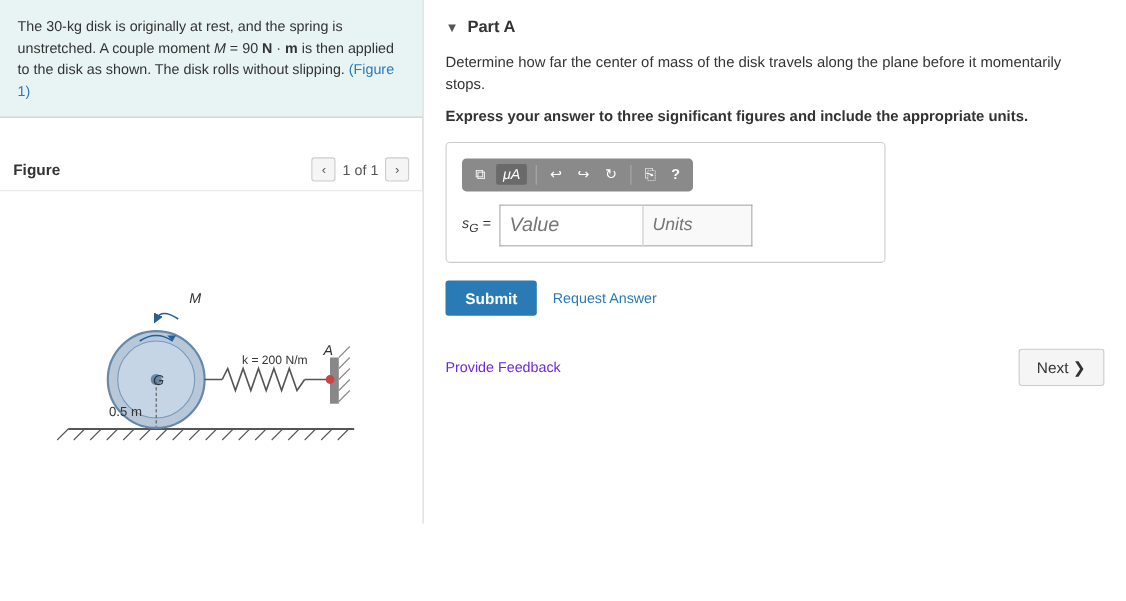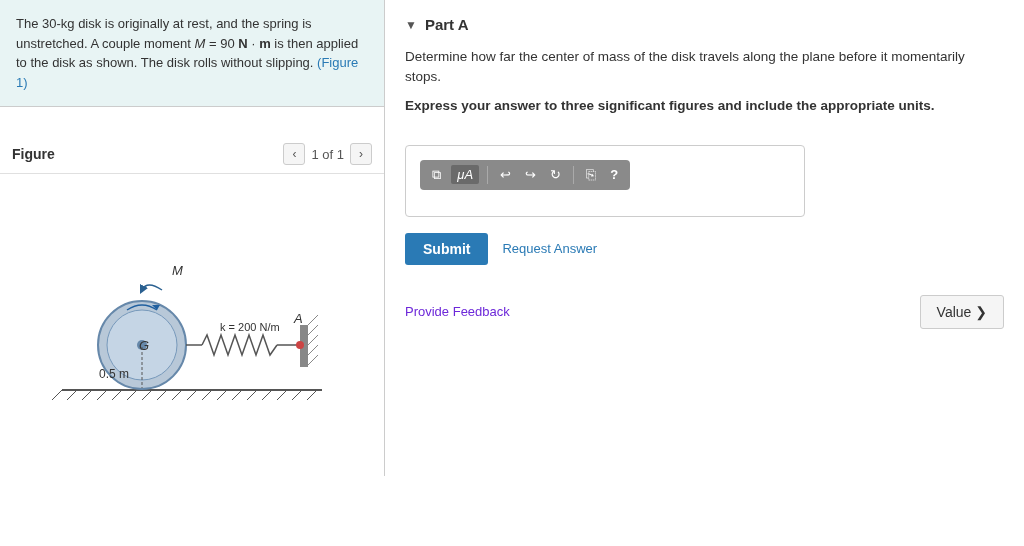--- a/index.html
+++ b/index.html
@@ -113,21 +113,21 @@
       font-size: 13.5px;
       color: #333;
       line-height: 1.5;
       margin-bottom: 10px;
     }
 
     .instruction-text {
       font-size: 13.5px;
       font-weight: bold;
       color: #333;
-      margin-bottom: 32px;
+      margin-bottom: 16px;
     }
 
     
     .answer-box {
       border: 1px solid #ccc;
       border-radius: 4px;
       padding: 14px;
       margin-bottom: 16px;
       background: #fff;
       max-width: 400px;
@@ -377,25 +377,30 @@
       <span class="toolbar-icon mu">μA</span>
       <span class="toolbar-divider"></span>
       <span class="toolbar-icon">↩</span>
       <span class="toolbar-icon">↪</span>
       <span class="toolbar-icon">↻</span>
       <span class="toolbar-divider"></span>
       <span class="toolbar-icon">⎘</span>
       <span class="toolbar-icon toolbar-help">?</span>
     </div>
 
+    <div class="input-row">
+      <span class="input-label"><em>s<sub>G</sub></em> =</span>
+      <input class="value-input" type="text" placeholder="Value" style="">
+      <input class="units-input" type="text" placeholder="Units" style="">
+    </div>
   </div>
 
   <div class="action-row">
     <button class="submit-btn">Submit</button>
     <a class="request-link" href="#">Request Answer</a>
   </div>
 
   <div class="bottom-row">
     <a class="provide-feedback" href="#">Provide Feedback</a>
-    <button class="next-btn">Value ❯</button>
+    <button class="next-btn">Next ❯</button>
   </div>
 
 </div>
 
 </body></html>

